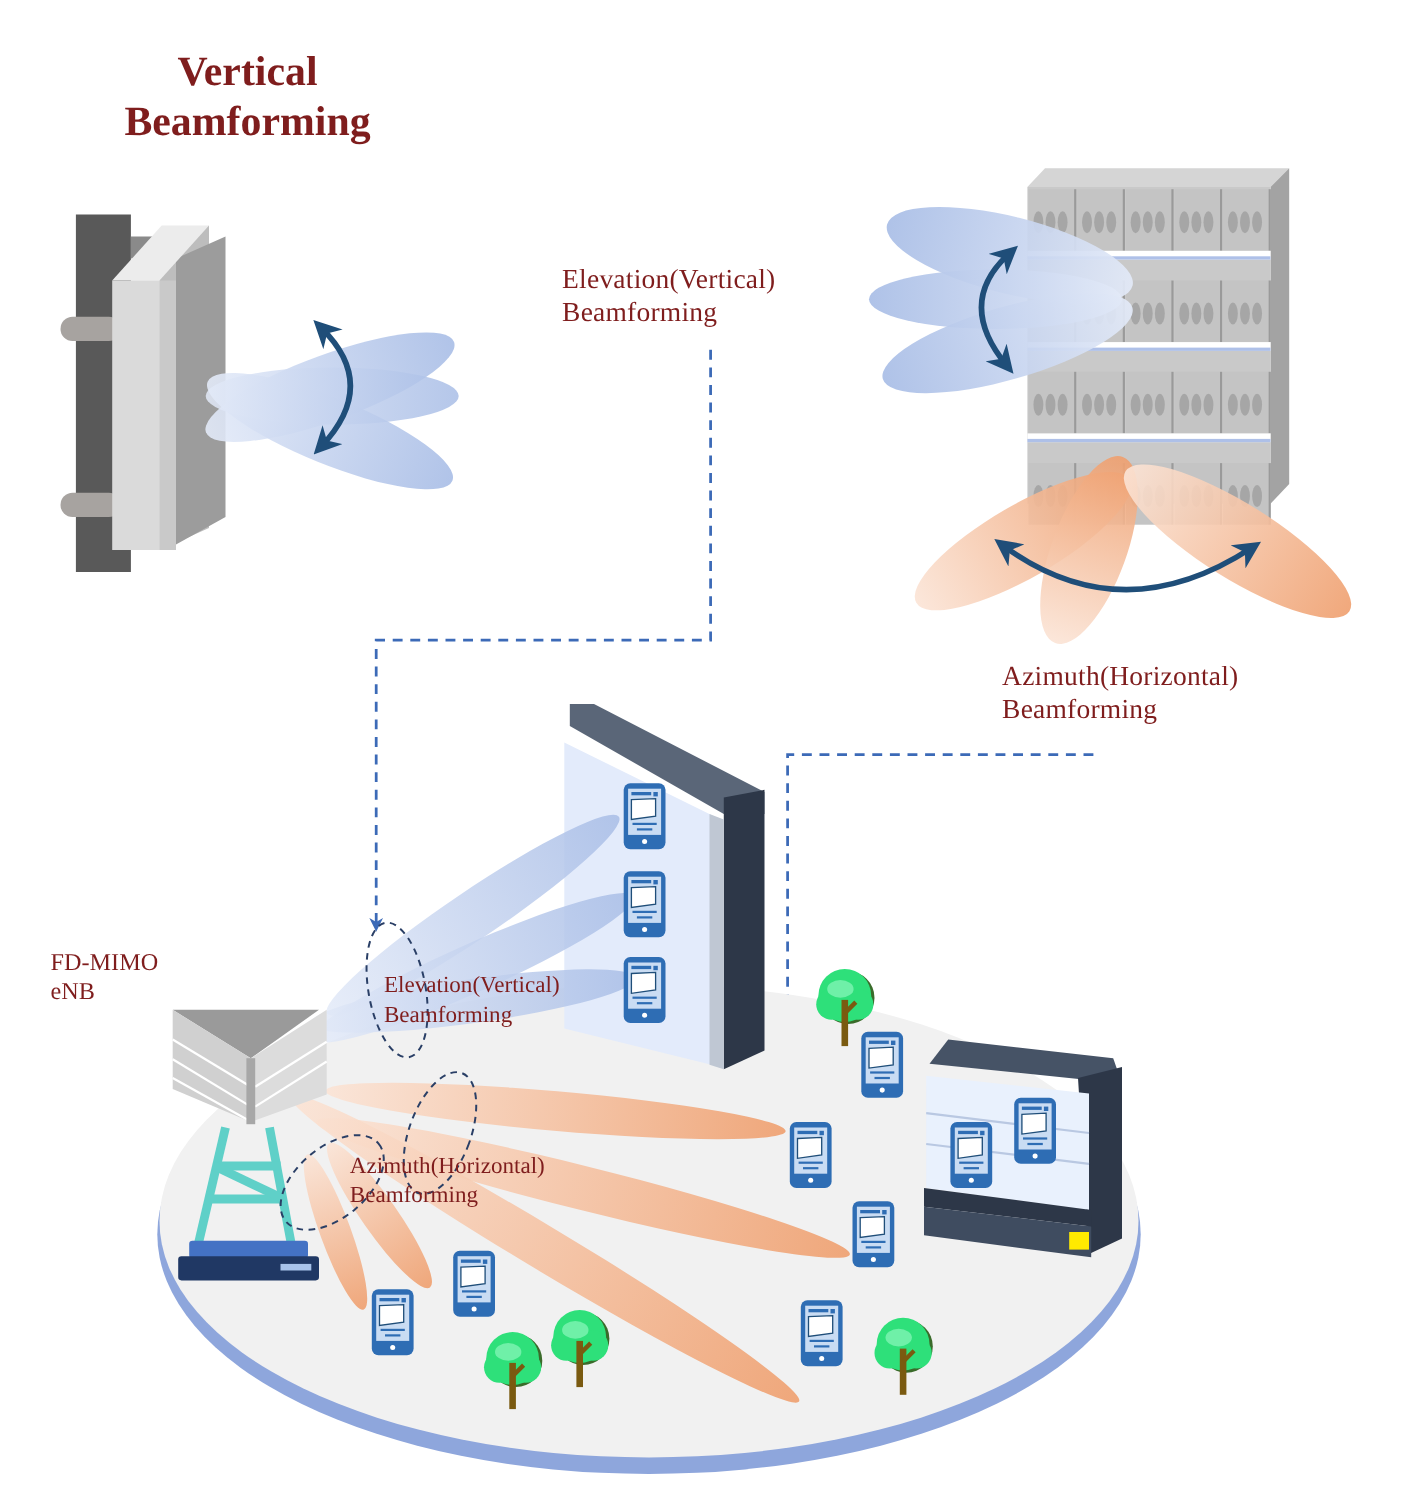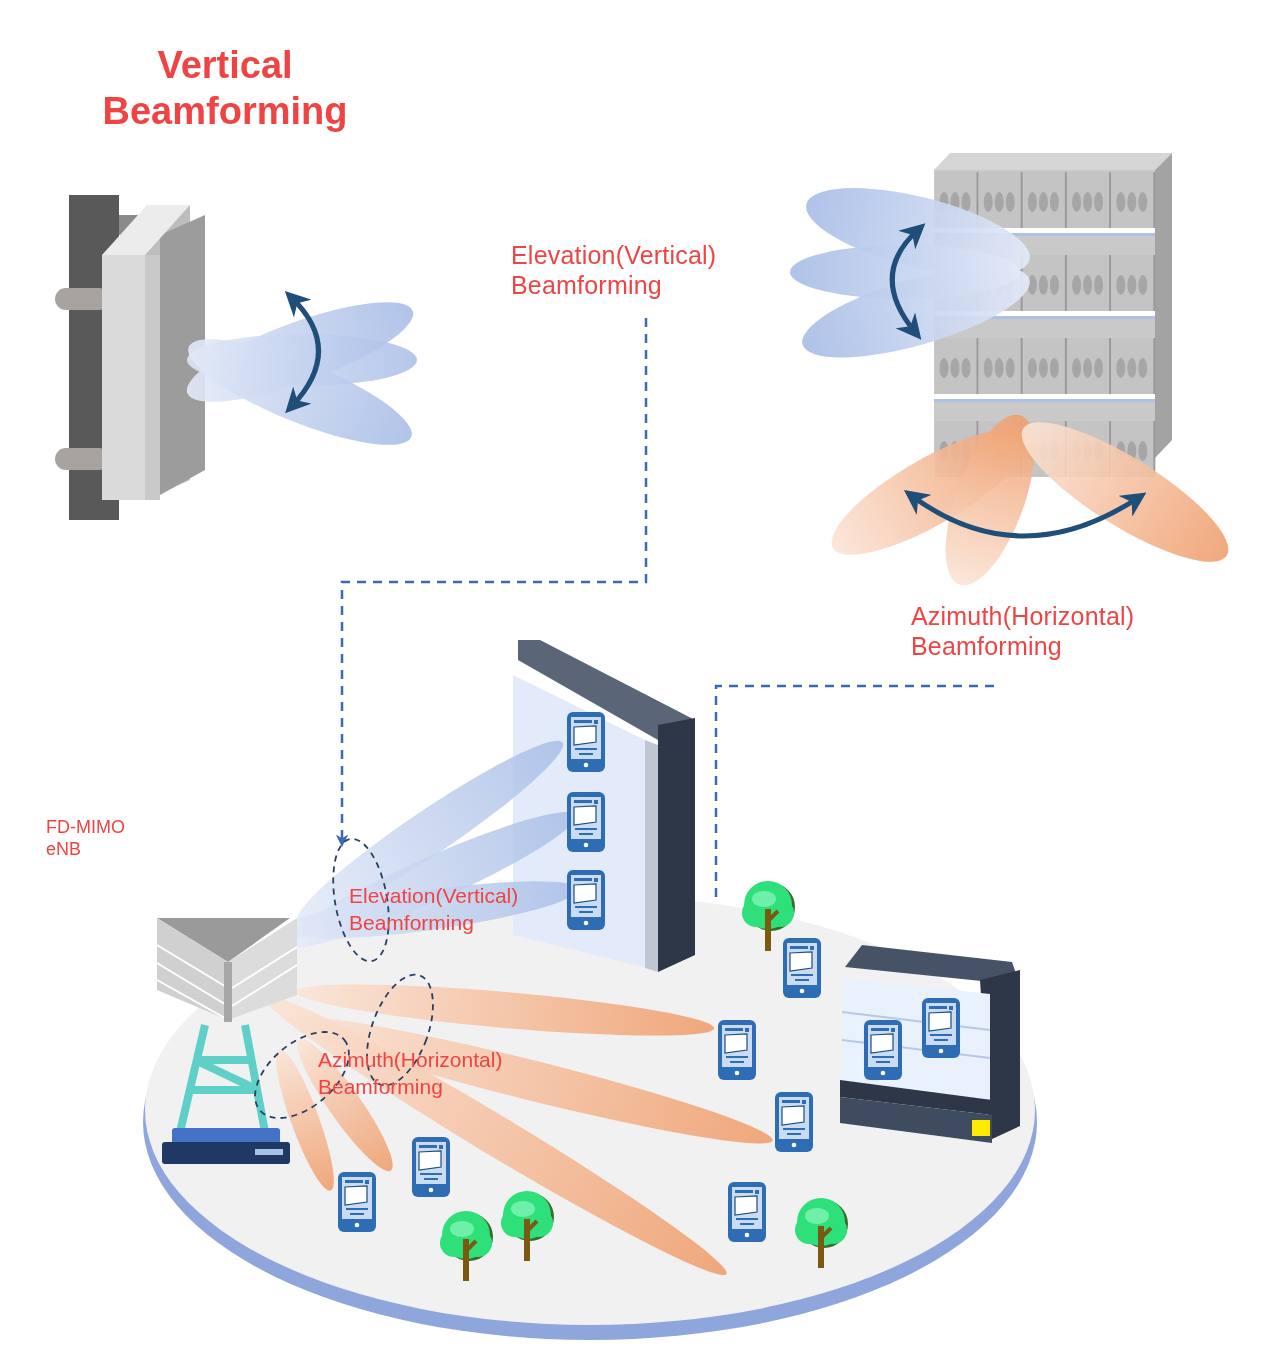--- a/index.html
+++ b/index.html
@@ -1,23 +1,23 @@
 <!DOCTYPE html>
 <html><head>
 <meta charset="utf-8">
 <style>
   html, body { margin:0; padding:0; background:#ffffff; }
   body { width:1280px; height:1365px; position:relative; overflow:hidden;
          font-family:"DejaVu Sans","Liberation Sans",sans-serif; }
   #scene { position:absolute; left:0; top:0; width:1280px; height:1365px; }
-  .lbl { position:absolute; color:#ef4444; font-family:Liberation Sans, sans-serif; line-height:1.2; white-space:nowrap; }
+  .lbl { position:absolute; color:#7f1d1d; font-family:Liberation Serif, serif; line-height:1.2; white-space:nowrap; }
   .title { font-size:38px; font-weight:bold; text-align:center; left:75px; top:42px; width:300px; line-height:1.22; }
   .lbl-md { font-size:25px; font-weight:normal; letter-spacing:0.2px; }
   .lbl-sm { font-size:21px; }
-  .lbl-enb { font-size:18px; left:46px; top:817px; line-height:1.2; }
+  .lbl-enb { font-size:22px; left:46px; top:862px; line-height:1.2; }
 </style>
 </head>
 <body>
 
 <svg id="scene" viewBox="0 0 1280 1365" xmlns="http://www.w3.org/2000/svg">
   <defs>
     <linearGradient id="gBlue" x1="0" y1="0" x2="1" y2="0">
       <stop offset="0" stop-color="#e3eaf8"></stop>
       <stop offset="1" stop-color="#a8bde6"></stop>
     </linearGradient>

